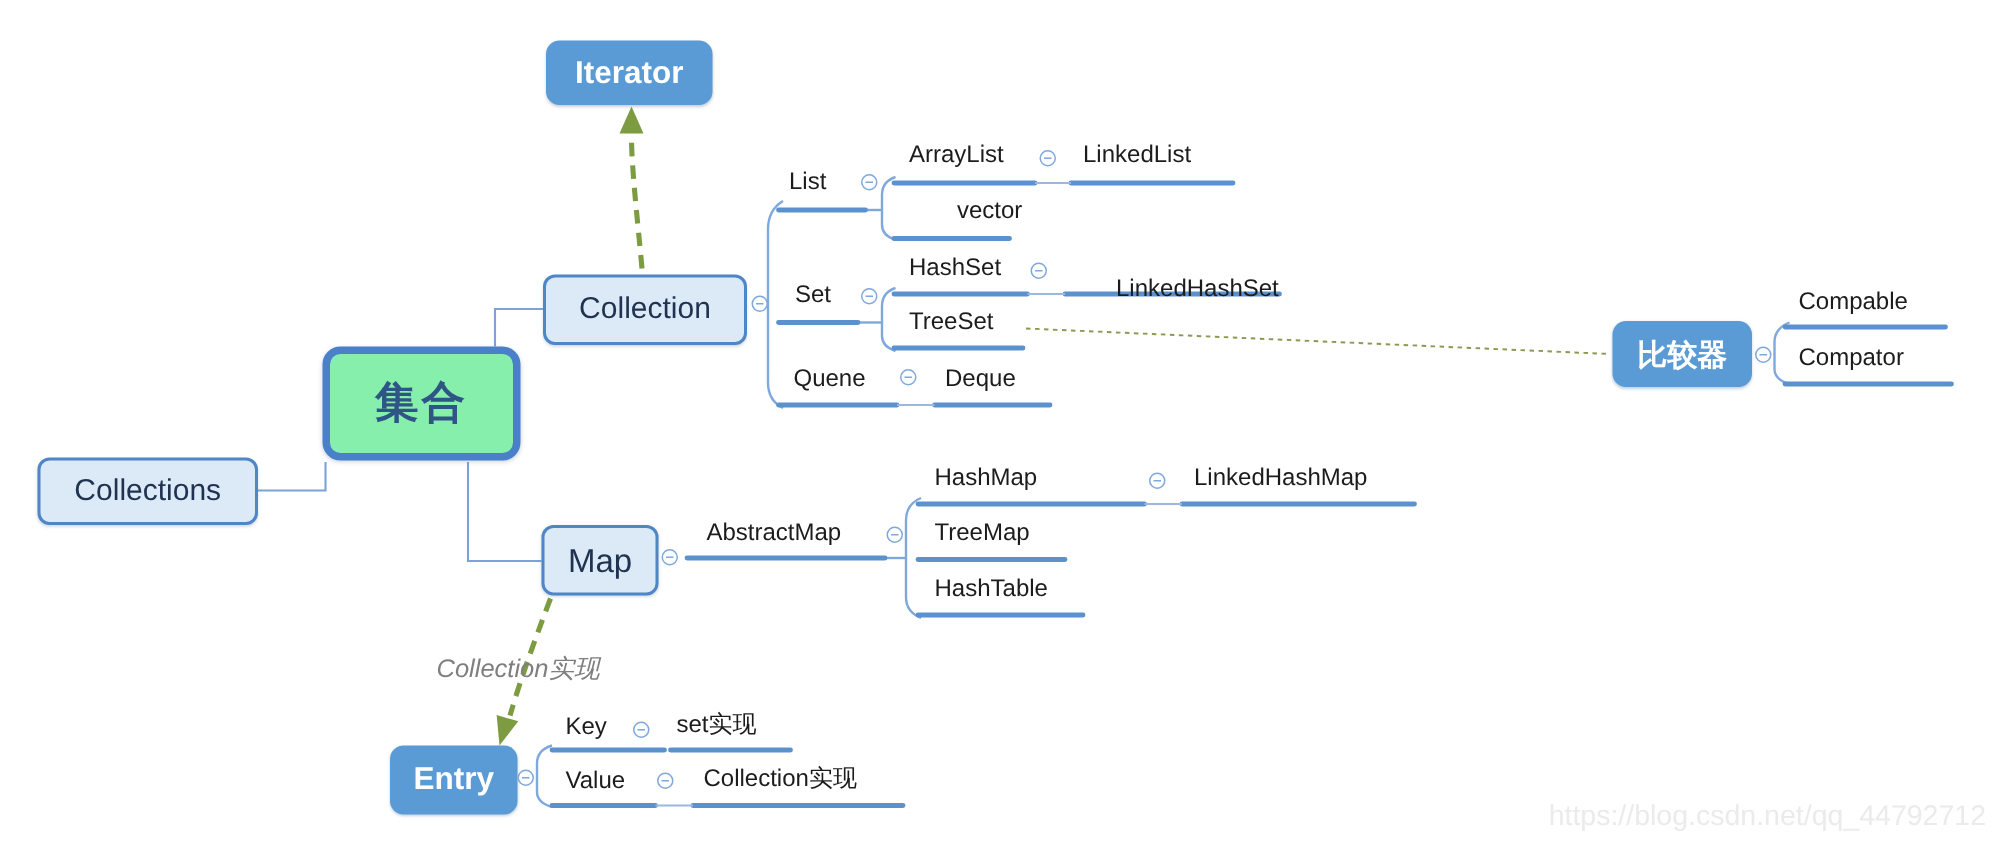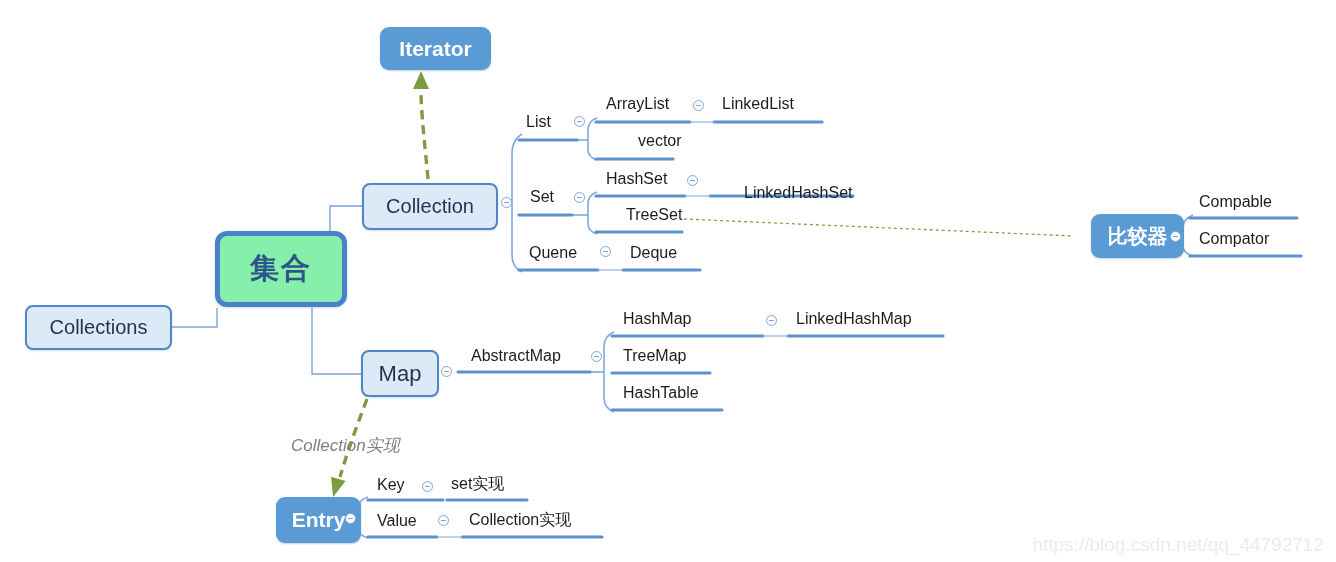--- a/index.html
+++ b/index.html
@@ -8,21 +8,20 @@
     font-family:"Liberation Sans","DejaVu Sans",sans-serif;
   }
   #lines{position:absolute;left:0;top:0;width:1336px;height:562px;}
   .node{
     position:absolute;display:flex;align-items:center;justify-content:center;
     box-sizing:border-box;white-space:nowrap;
   }
   .node-solid{
     background:#5B9BD5;color:#ffffff;font-weight:bold;border-radius:9px;
     box-shadow:0 1px 2px rgba(90,120,160,.35);
-    margin-left:16px;
   }
   .node-light{
     background:#DCE9F7;color:#1F3250;border:2px solid #4E86C6;border-radius:8px;
     box-shadow:0 1px 2px rgba(90,120,160,.25);
   }
   .node-root{
     background:#86efac;color:#2F5586;border:5px solid #4A80C8;border-radius:12px;
     font-weight:bold;box-shadow:0 1px 3px rgba(90,120,160,.3);
   }
   .blabel{
@@ -136,21 +135,21 @@
     <span>Entry</span>
   </div>
 
   <div class="blabel" style="left:526px;top:113px;">List</div>
   <div class="blabel" style="left:606px;top:95px;">ArrayList</div>
   <div class="blabel" style="left:722px;top:95px;">LinkedList</div>
   <div class="blabel" style="left:607px;top:132px;margin-left:31px;">vector</div>
   <div class="blabel" style="left:530px;top:188px;">Set</div>
   <div class="blabel" style="left:606px;top:170px;">HashSet</div>
   <div class="blabel" style="left:716px;top:184px;margin-left:28px;">LinkedHashSet</div>
-  <div class="blabel" style="left:606px;top:206px;margin-left:20px;">TreeSet</div>
+  <div class="blabel" style="left:606px;top:206px;">TreeSet</div>
   <div class="blabel" style="left:529px;top:244px;">Quene</div>
   <div class="blabel" style="left:630px;top:244px;">Deque</div>
   <div class="blabel" style="left:471px;top:347px;">AbstractMap</div>
   <div class="blabel" style="left:623px;top:310px;">HashMap</div>
   <div class="blabel" style="left:796px;top:310px;">LinkedHashMap</div>
   <div class="blabel" style="left:623px;top:347px;">TreeMap</div>
   <div class="blabel" style="left:623px;top:384px;">HashTable</div>
   <div class="blabel" style="left:1199px;top:193px;">Compable</div>
   <div class="blabel" style="left:1199px;top:230px;">Compator</div>
   <div class="blabel" style="left:377px;top:476px;">Key</div>

